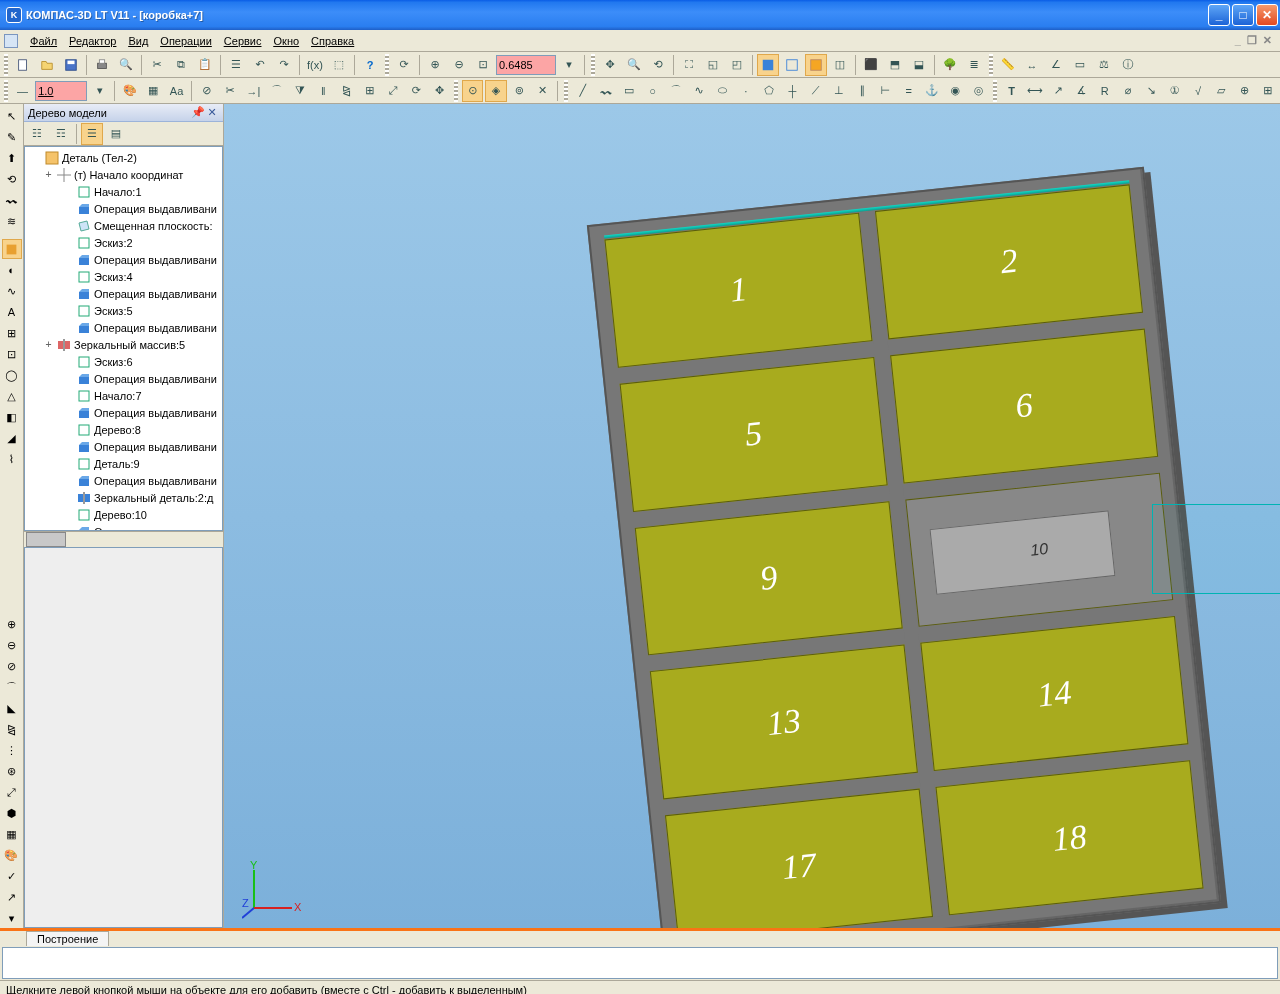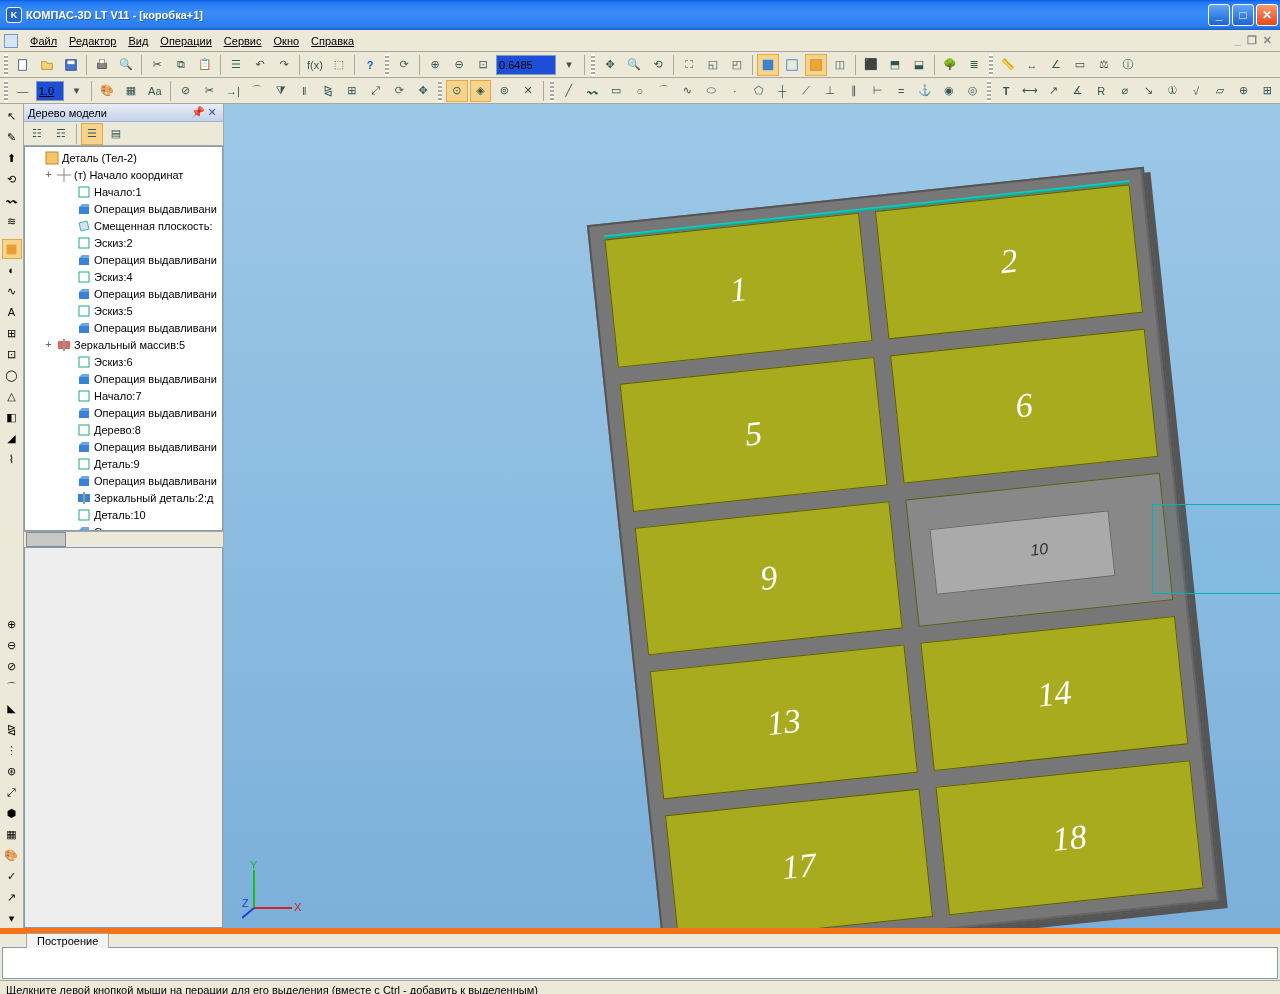--- a/index.html
+++ b/index.html
@@ -17,21 +17,21 @@
 .menuitem u{ text-decoration:underline; }
 .mdi-btns{ margin-left:auto; display:flex; gap:6px; padding-right:8px; color:#888; }
 .mdi-btns span{ cursor:pointer; font-weight:bold; }
 .toolstrip { background:#ece9d8; border-bottom:1px solid #aca899; display:flex; align-items:center; padding:1px 2px; gap:2px; flex-wrap:nowrap; }
 .toolstrip.row2 { padding-left:2px; }
 .grip { width:4px; height:22px; background:repeating-linear-gradient(to bottom,#fff 0 2px,#aca899 2px 4px); margin:0 2px; }
 .tbtn { width:22px; height:22px; border:1px solid transparent; display:flex; align-items:center; justify-content:center; cursor:pointer; color:#355; }
 .tbtn.active{ background:#f8d38c; border-color:#e0a84b; }
 .tbtn svg{ width:14px; height:14px; }
 .tsep{ width:1px; height:20px; background:#aca899; margin:0 2px; }
-.tinput{ height:20px; border:1px solid #7f9db9; background:#1d4ed8; padding:0 2px; font-size:11px; }
+.tinput{ height:20px; border:1px solid #7f9db9; background:#fca5a5; padding:0 2px; font-size:11px; }
 .work { display:flex; height:calc(994px - 30px - 22px - 26px - 26px - 16px - 32px - 18px); }
 .vtoolbar { width:24px; background:#ece9d8; border-right:1px solid #aca899; display:flex; flex-direction:column; align-items:center; padding-top:2px; gap:1px; }
 .vbtn { width:20px; height:20px; display:flex; align-items:center; justify-content:center; cursor:pointer; border:1px solid transparent; }
 .vbtn.sel{ background:#f8d38c; border-color:#e0a84b; }
 .vbtn svg{ width:13px; height:13px; }
 .vspacer{ flex:1; }
 .treewrap{ width:200px; display:flex; flex-direction:column; border-right:1px solid #aca899; background:#ece9d8; }
 .treetitle{ height:18px; background:linear-gradient(#e8ecf6,#c6d3ea); border-bottom:1px solid #9cb3d9; display:flex; align-items:center; padding:0 4px; font-size:11px; }
 .treetitle .spacer{ flex:1; }
 .treetitle .pin, .treetitle .x { width:14px; height:14px; display:flex; align-items:center; justify-content:center; cursor:pointer; color:#3a5a9a; }
@@ -49,33 +49,33 @@
 .box3d{ position:absolute; left:400px; top:90px; transform:rotate(-6deg); }
 .frame{ width:560px; height:740px; background:#777; border:2px solid #555; display:flex; flex-direction:column; gap:16px; padding:14px; position:relative; box-shadow:6px 6px 0 #555, -2px -2px 0 #666 inset; }
 .frame::after{ content:""; position:absolute; left:50%; top:14px; bottom:14px; width:14px; background:#777; transform:translateX(-50%); }
 .frow{ flex:1; display:flex; gap:16px; }
 .cell{ flex:1; background:#a8ab1e; border:1px solid #5a5c0e; display:flex; align-items:center; justify-content:center; color:#fff; font-size:34px; font-style:italic; font-family:"Segoe Script","Comic Sans MS",cursive; position:relative; }
 .cell.drawer{ background:#888; }
 .cell.drawer::before{ content:""; position:absolute; left:8%; top:25%; width:70%; height:50%; background:#aaa; border:1px solid #666; }
 .cell.drawer .num{ font-size:16px; color:#333; z-index:2; font-style:italic; }
 .triad{ position:absolute; left:18px; bottom:8px; width:60px; height:60px; }
 .triad line{ stroke-width:2; }
-.bottombar{ height:18px; background:#ece9d8; border-top:6px solid #f97316; display:flex; align-items:center; }
+.bottombar{ height:18px; background:#ece9d8; border-top:3px solid #f97316; display:flex; align-items:center; }
 .tab{ padding:1px 10px; background:#f4f4f4; border:1px solid #aca899; border-bottom:none; margin-left:2px; }
 .msgpanel{ height:32px; background:#fff; border:1px solid #7f9db9; margin:1px 2px; }
 .status{ height:18px; background:#ece9d8; border-top:1px solid #aca899; padding:1px 6px; display:flex; align-items:center; }
 .ghost{ position:absolute; border:1px solid #00b3b3; background:rgba(0,200,220,.04); }
 .topedge{ position:absolute; left:14px; right:14px; top:10px; height:3px; background:linear-gradient(#11d8c6,#0aa090); }
 </style>
 </head>
 <body>
 
 <div class="titlebar">
   <div class="appicon">K</div>
-  <div class="title">КОМПАС-3D LT V11  - [коробка+1]</div>
+  <div class="title">КОМПАС-3D LT V11  - [коробка+7]</div>
   <div class="winbtns">
     <div class="winbtn min">_</div>
     <div class="winbtn max">□</div>
     <div class="winbtn close">✕</div>
   </div>
 </div>
 
 <div class="menubar">
   <div class="micon"></div>
   <div class="menuitem"><u>Ф</u><span></span>айл</div>
@@ -179,21 +179,21 @@
   <div class="tbtn">↔</div>
   <div class="tbtn">∠</div>
   <div class="tbtn">▭</div>
   <div class="tbtn">⚖</div>
   <div class="tbtn">ⓘ</div>
 </div>
 
 <div class="toolstrip row2" style="height:26px;">
   <div class="grip"></div>
   <div class="tbtn">—</div>
-  <input class="tinput" style="width: 28px; text-decoration: underline;" value="1.0">
+  <input class="tinput" style="width: 52px; text-decoration: underline;" value="1.0">
   <div class="tbtn">▾</div>
   <div class="tsep"></div>
   <div class="tbtn">🎨</div>
   <div class="tbtn">▦</div>
   <div class="tbtn">Aa</div>
   <div class="tsep"></div>
   <div class="tbtn">⊘</div>
   <div class="tbtn">✂</div>
   <div class="tbtn">→|</div>
   <div class="tbtn">⌒</div>
@@ -462,21 +462,21 @@
               <rect x="8" y="3" width="5" height="8" fill="#3a82d8"></rect>
               <line x1="7" y1="1" x2="7" y2="13" stroke="#333"></line>
             </svg></span>
           <span>Зеркальный деталь:2:д</span>
         </div>
         <div class="node d2">
           <span class="tw"></span>
           <span class="nicon"><svg width="14" height="14">
               <rect x="2" y="2" width="10" height="10" fill="none" stroke="#2a7"></rect>
             </svg></span>
-          <span>Деталь:10</span>
+          <span>Дерево:10</span>
         </div>
         <div class="node d2">
           <span class="tw"></span>
           <span class="nicon"><svg width="14" height="14">
               <rect x="2" y="5" width="10" height="7" fill="#3a82d8"></rect>
               <path d="M2 5 L5 2 L12 2 L12 5" fill="#6aa8e8"></path>
             </svg></span>
           <span>Операция выдавливани</span>
         </div>
       </div>
@@ -529,14 +529,14 @@
 </div>
 
 <div class="bottombar">
   <div style="width:24px"></div>
   <div class="tab">Построение</div>
 </div>
 
 <div class="msgpanel"></div>
 
 <div class="status">
-  <span>Щелкните левой кнопкой мыши на перации для его выделения (вместе с Ctrl - добавить к выделенным)</span>
+  <span>Щелкните левой кнопкой мыши на объекте для его добавить (вместе с Ctrl - добавить к выделенным)</span>
 </div>
 
 </body></html>

